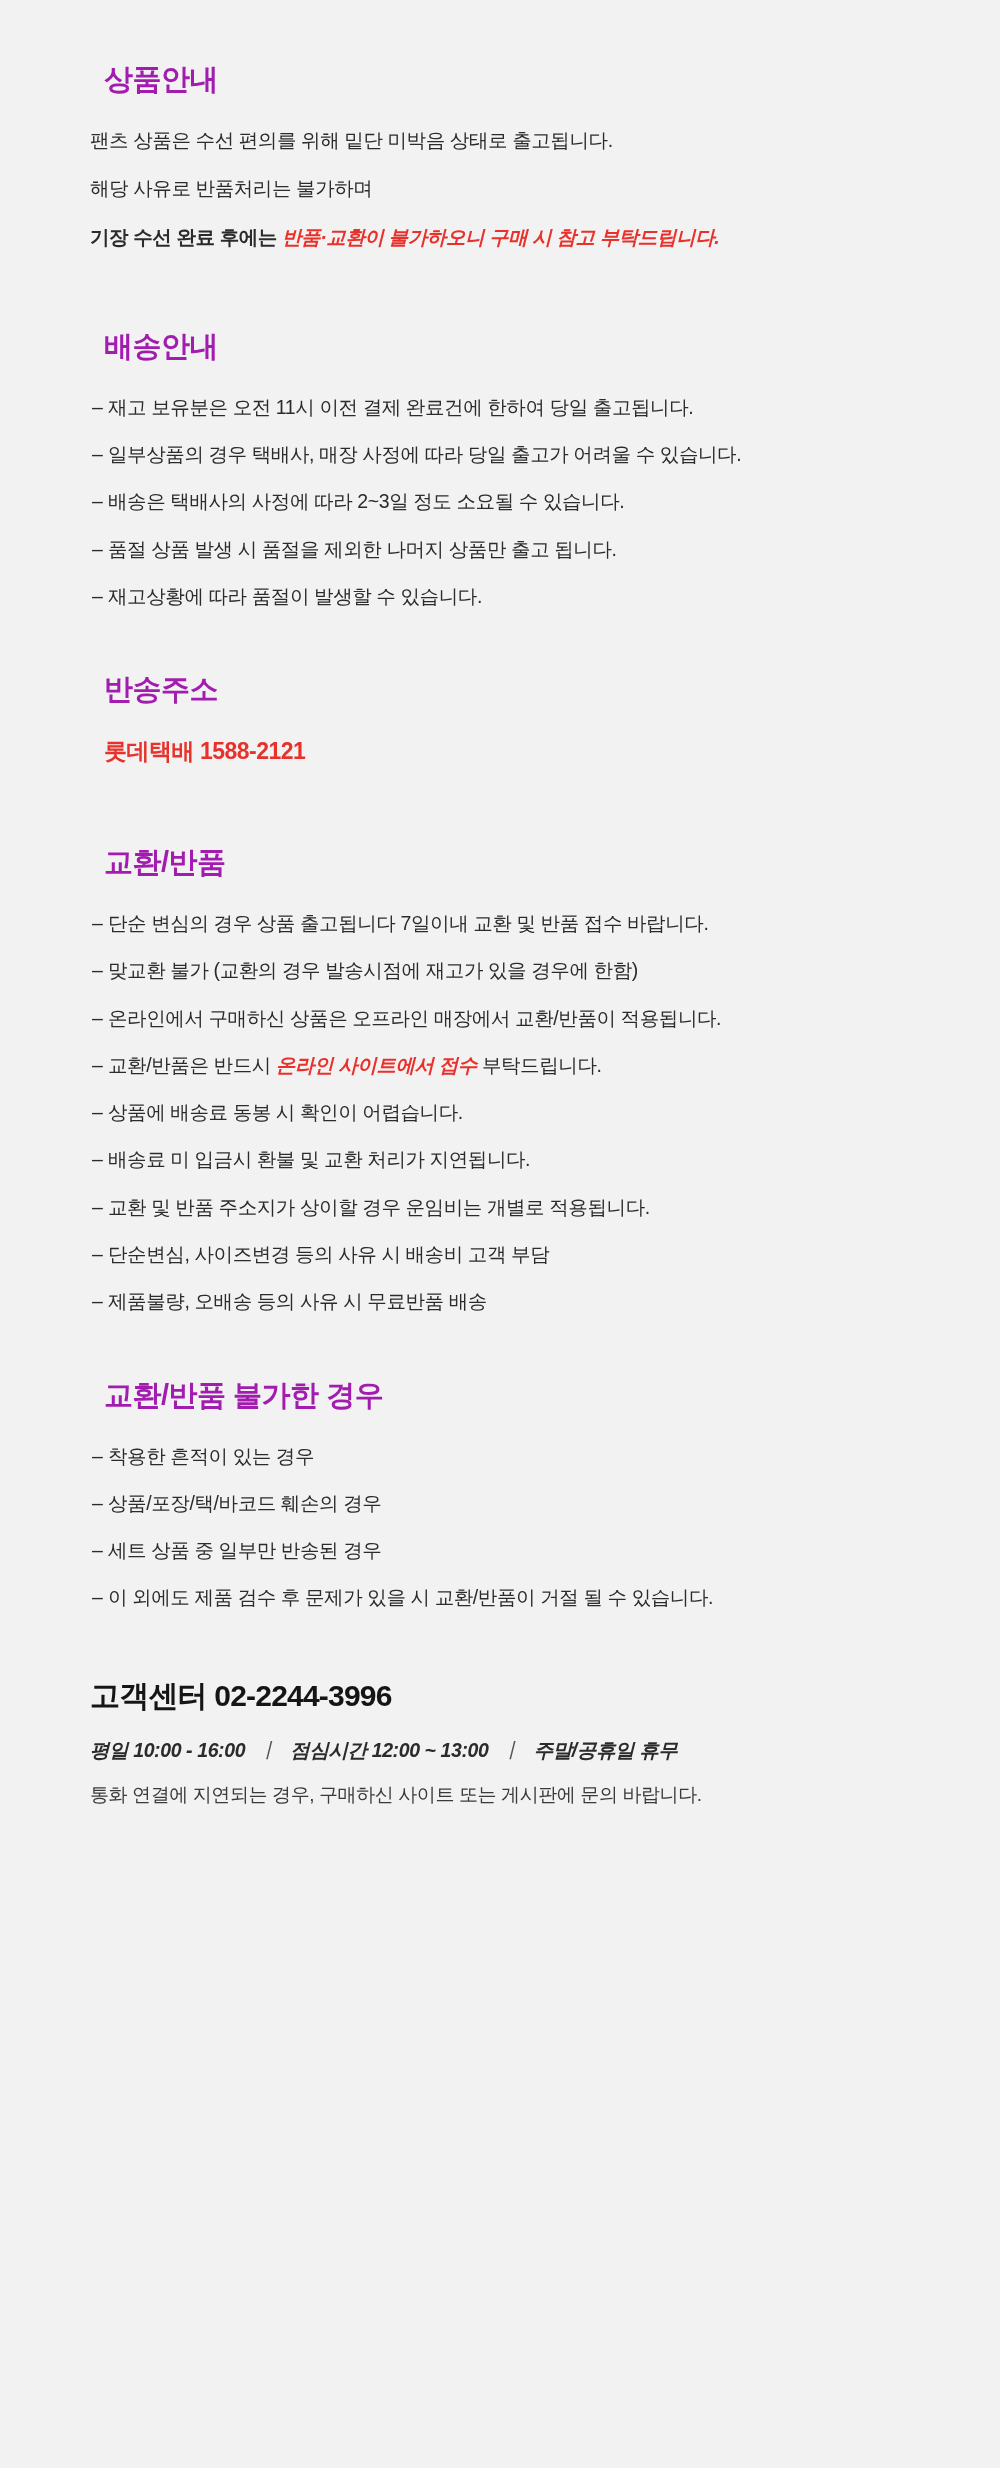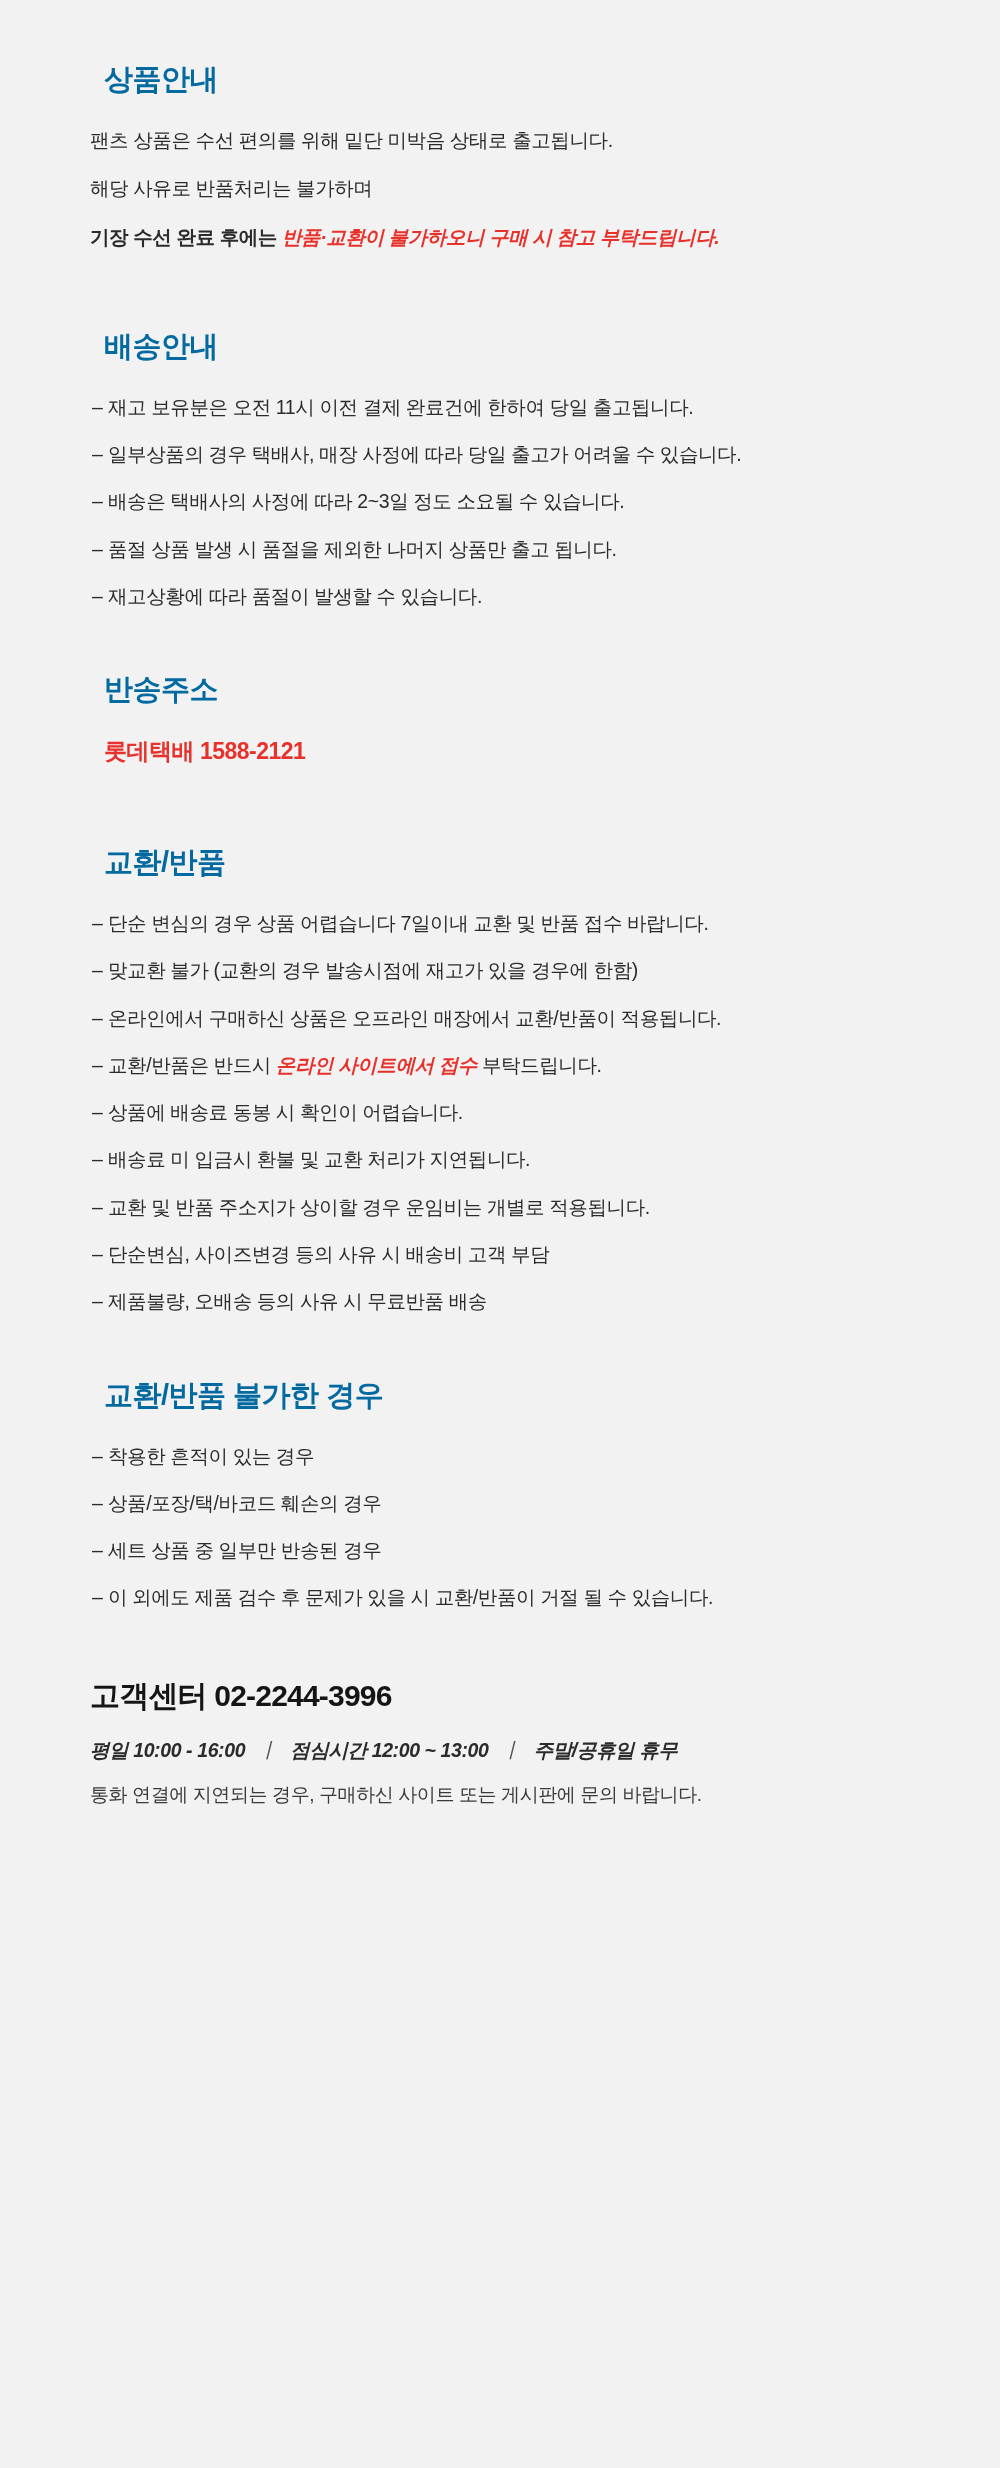--- a/index.html
+++ b/index.html
@@ -24,21 +24,21 @@
   .section {
     margin-bottom: 54px;
   }
   .section:last-child {
     margin-bottom: 0;
   }
   .sec-title {
     font-size: 29px;
     font-weight: bold;
     letter-spacing: -0.5px;
-    color: #0369a1;
+    color: #a21caf;
     margin: 0 0 26px 14px;
   }
   .lines {
     margin: 0;
     padding: 0;
   }
   .line {
     font-size: 19.5px;
     line-height: 1.45;
     letter-spacing: -0.4px;
@@ -152,21 +152,21 @@
   </div>
 
   <div class="section sec-gap-lg">
     <h2 class="sec-title">반송주소</h2>
     <p class="return-courier">롯데택배 1588-2121</p>
   </div>
 
   <div class="section sec-gap-md">
     <h2 class="sec-title">교환/반품</h2>
     <div class="lines dash-list">
-      <p class="line"><span class="dash">–</span><span>단순 변심의 경우 상품 어렵습니다 7일이내 교환 및 반품 접수 바랍니다.</span></p>
+      <p class="line"><span class="dash">–</span><span>단순 변심의 경우 상품 출고됩니다 7일이내 교환 및 반품 접수 바랍니다.</span></p>
       <p class="line"><span class="dash">–</span><span>맞교환 불가 (교환의 경우 발송시점에 재고가 있을 경우에 한함)</span></p>
       <p class="line"><span class="dash">–</span><span>온라인에서 구매하신 상품은 오프라인 매장에서 교환/반품이 적용됩니다.</span></p>
       <p class="line"><span class="dash">–</span><span>교환/반품은 반드시 <span class="red">온라인 사이트에서 접수</span> 부탁드립니다.</span></p>
       <p class="line"><span class="dash">–</span><span>상품에 배송료 동봉 시 확인이 어렵습니다.</span></p>
       <p class="line"><span class="dash">–</span><span>배송료 미 입금시 환불 및 교환 처리가 지연됩니다.</span></p>
       <p class="line"><span class="dash">–</span><span>교환 및 반품 주소지가 상이할 경우 운임비는 개별로 적용됩니다.</span></p>
       <p class="line"><span class="dash">–</span><span>단순변심, 사이즈변경 등의 사유 시 배송비 고객 부담</span></p>
       <p class="line"><span class="dash">–</span><span>제품불량, 오배송 등의 사유 시 무료반품 배송</span></p>
     </div>
   </div>

